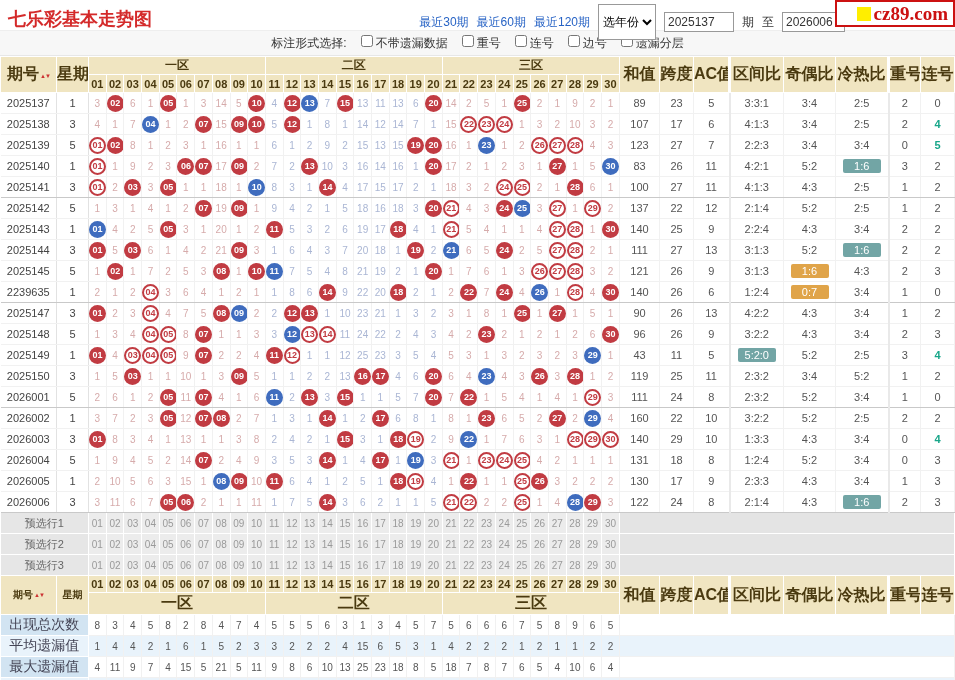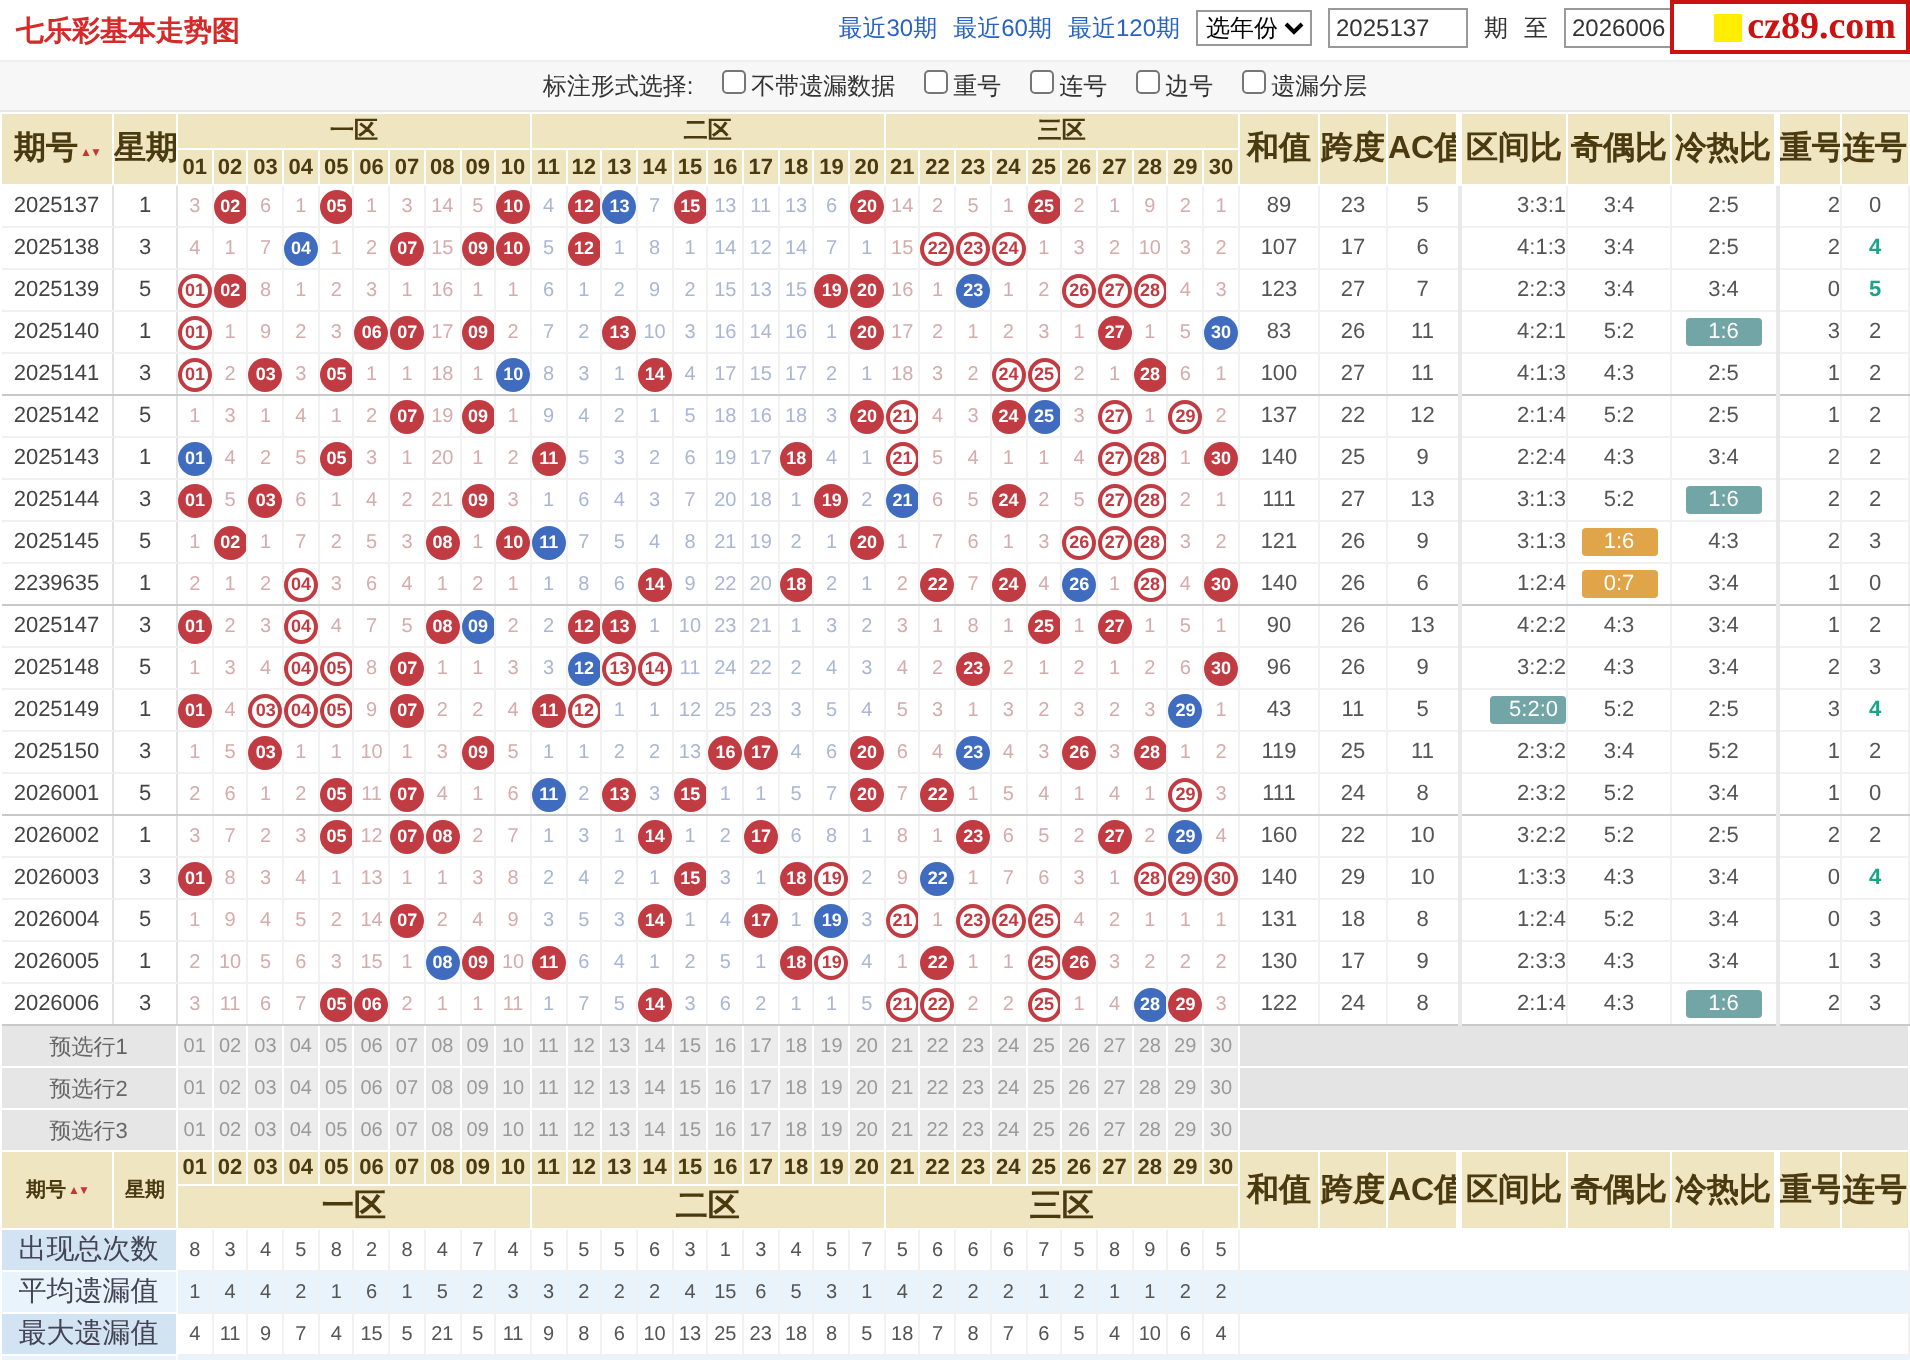--- a/index.html
+++ b/index.html
@@ -1,20 +1,20 @@
 <!DOCTYPE html>
 <html><head>
 <meta charset="utf-8">
 <style>
   html,body{margin:0;padding:0;background:#fff;width:955px;font-family:"Liberation Sans","DejaVu Sans",sans-serif;}
   .topbar{position:relative;height:30px;border-bottom:1px solid #eee;background:#fff;}
-  .title{position:absolute;left:8px;top:7px;font-size:14px;font-weight:bold;color:#d42a2a;}
+  .title{position:absolute;left:8px;top:7px;font-size:18px;font-weight:bold;color:#d42a2a;}
   .topright{position:absolute;right:110px;top:4px;display:flex;align-items:center;gap:8px;font-size:12px;color:#333;margin-left:20px;}
   .topright a{color:#2763c5;text-decoration:none;cursor:pointer;}
-  .topright select{font-size:12px;height:18px;border:1px solid #999;background:#fff;}
+  .topright select{font-size:12px;height:36px;border:1px solid #999;background:#fff;}
   .issue-input{width:62px;height:16px;border:1px solid #999;font-size:12px;padding:1px 3px;color:#333;}
   .issue-input.to{width:55px;}
   .logo{position:absolute;right:0;top:0;background:#fff;border:2px solid #c11;padding:2px 5px 2px 20px;display:flex;align-items:center;gap:3px;z-index:5;}
   .logo .yb{width:14px;height:14px;background:#ffee00;display:inline-block;}
   .logo .lt{font-family:"Liberation Serif","DejaVu Serif",serif;font-size:19px;font-weight:bold;color:#c11;line-height:19px;}
   .filterbar{height:24px;background:#f7f7f7;border-bottom:1px solid #e7e7e7;display:flex;align-items:center;justify-content:center;gap:14px;font-size:12px;color:#333;}
   .filterbar label{display:flex;align-items:flex-start;gap:3px;cursor:pointer;}
   .filterbar input{width:12px;height:12px;margin:0;}
   table{border-collapse:collapse;table-layout:fixed;width:955px;}
   col.c-issue{width:56px;}col.c-week{width:32px;}
@@ -32,21 +32,21 @@
   td.issue{color:#444;font-size:11px;border-right:1px solid #e2e2e2;}
   td.week{color:#444;font-size:11px;border-right:1px solid #e2e2e2;}
   td.zs{border-left:1px solid #dcdcdc;}
   td.z1,td.z3{color:#d6abab;}
   td.z2{color:#aab6d4;}
   .ball{width:17px;height:17px;line-height:16px;border-radius:50%;margin:0 auto;font-size:9px;font-weight:bold;box-sizing:border-box;}
   .ball.s{background:#c13b42;color:#fff;}
   .ball.b{background:#3f6cbe;color:#fff;}
   .ball.h{background:#fff;border:2px solid #c13b42;color:#c13b42;line-height:13px;}
   td.sv{color:#555;font-size:11px;}
-  td.ds{border-left:2px solid #e9e9e9;text-align:right;}
+  td.ds{border-left:2px solid #e9e9e9;}
   th.ds{border-left:3px solid #fff;}
   .badge{display:inline-block;min-width:30px;padding:1px 4px;border-radius:2px;color:#fff;font-size:11px;}
   .badge.tb{background:#72a5a5;}
   .badge.ob{background:#e0a449;}
   td.green{color:#18a689;font-weight:bold;}
   tr.presel{height:18px;background:#7f1d1d;}
   tr.presel td{border-right:1px solid #fff;border-bottom:1px solid #fff;}
   td.plabel{color:#666;font-size:11px;background:#e6e6e6;}
   td.pn{color:#9a9a9a;font-size:10px;cursor:pointer;background:#ececec;}
   td.pblank{background:#e4e4e4;}

